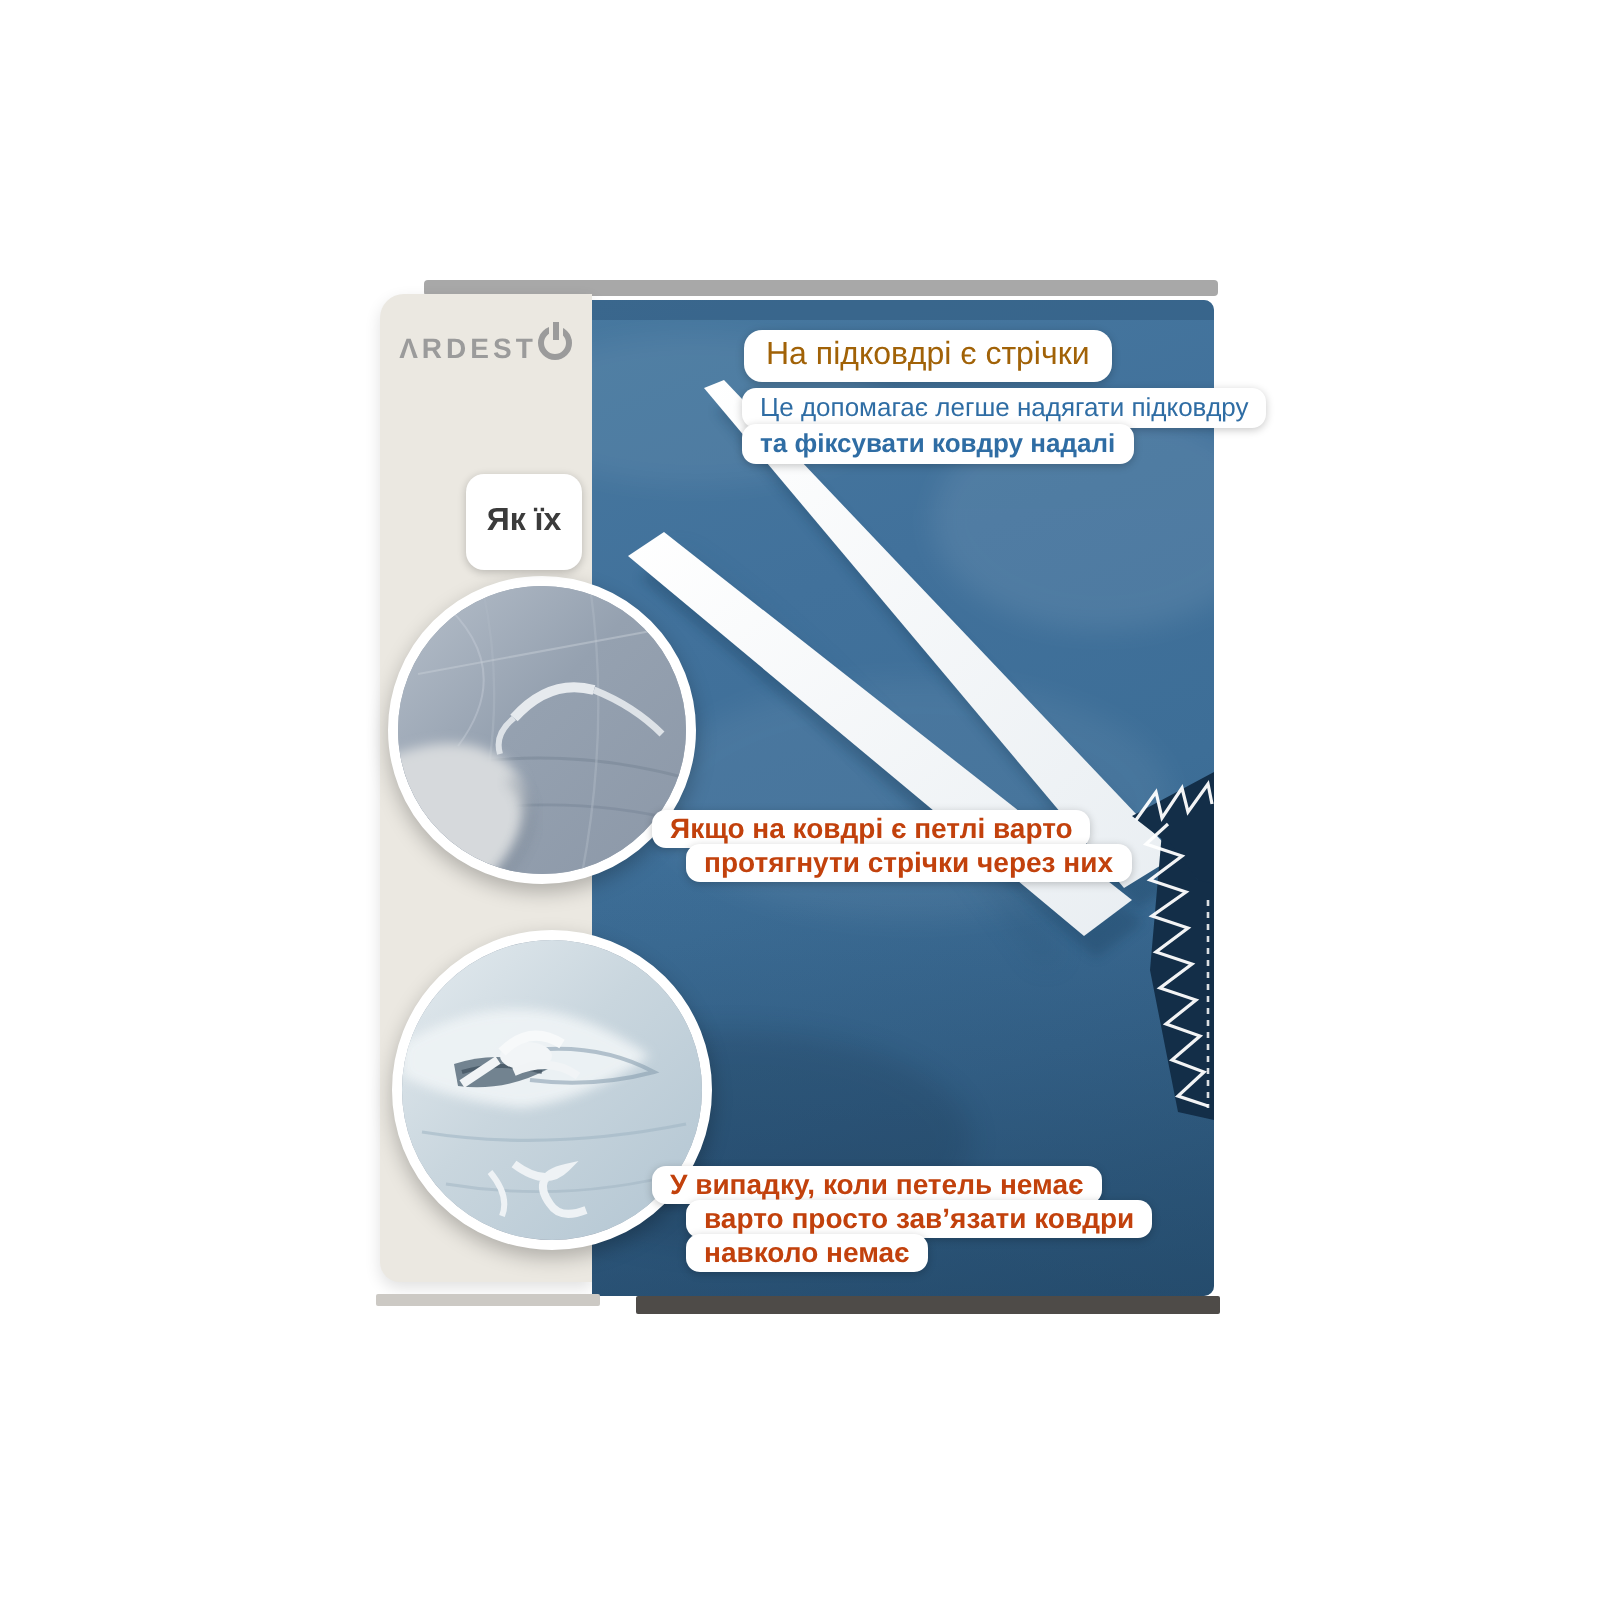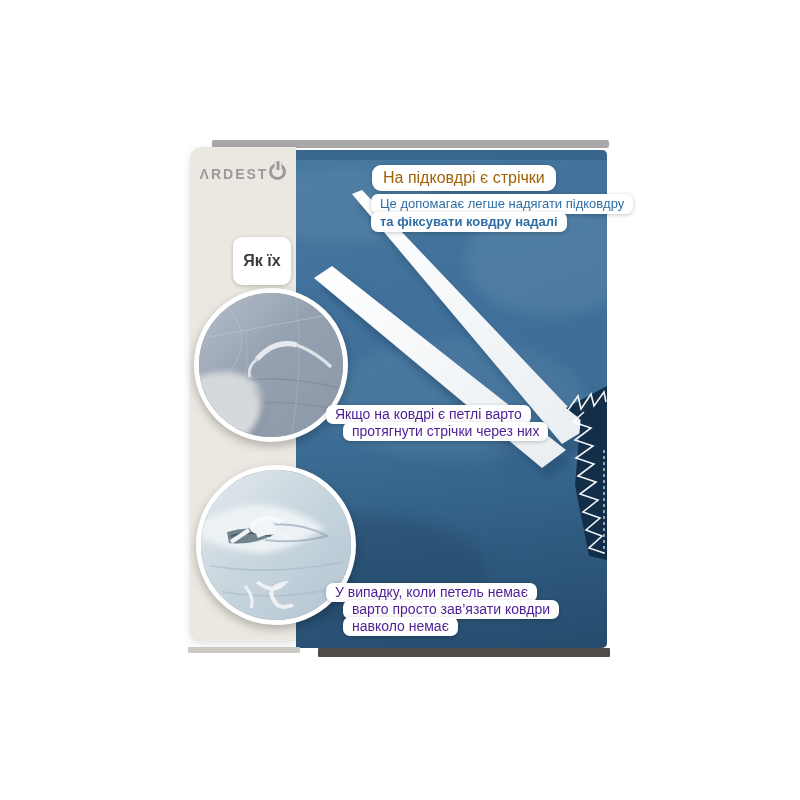--- a/index.html
+++ b/index.html
@@ -40,21 +40,21 @@
               box-shadow:0 1px 4px rgba(0,0,0,.22);white-space:nowrap;}
   .title-badge{position:absolute;left:372px;top:165px;z-index:5;}
   .title-badge .badge-line{font-size:16px;font-weight:normal;color:#a16207;padding:4px 11px;border-radius:9px;}
   .subtitle-badge{position:absolute;left:371px;top:194px;z-index:5;}
   .subtitle-badge .badge-line{font-size:13px;font-weight:500;color:#2f6da4;line-height:16px;border-radius:7px;}
   .subtitle-badge .badge-line + .badge-line{margin-top:-2px;font-weight:bold;}
   .question-badge{position:absolute;left:186px;top:237px;width:152px;z-index:6;}
   .question-badge .badge-line{font-size:16px;font-weight:bold;color:#3b3b3b;margin:0 auto;
                               padding:15px 10px;border-radius:9px;}
   .question-badge .badge-line + .badge-line{margin-top:-3px;}
-  .tip-badge .badge-line{font-size:14px;font-weight:normal;color:#4c1d95;line-height:15px;border-radius:7px;}
+  .tip-badge .badge-line{font-size:14px;font-weight:bold;color:#c2410c;line-height:15px;border-radius:7px;}
   .tip-badge .badge-line + .badge-line{margin-top:-2px;margin-left:17px;}
   .tip-1{position:absolute;left:326px;top:405px;z-index:5;}
   .tip-2{position:absolute;left:326px;top:583px;z-index:5;}
 </style>
 </head>
 <body>
 
 <div class="canvas">
 
   <div class="top-bar"></div>

